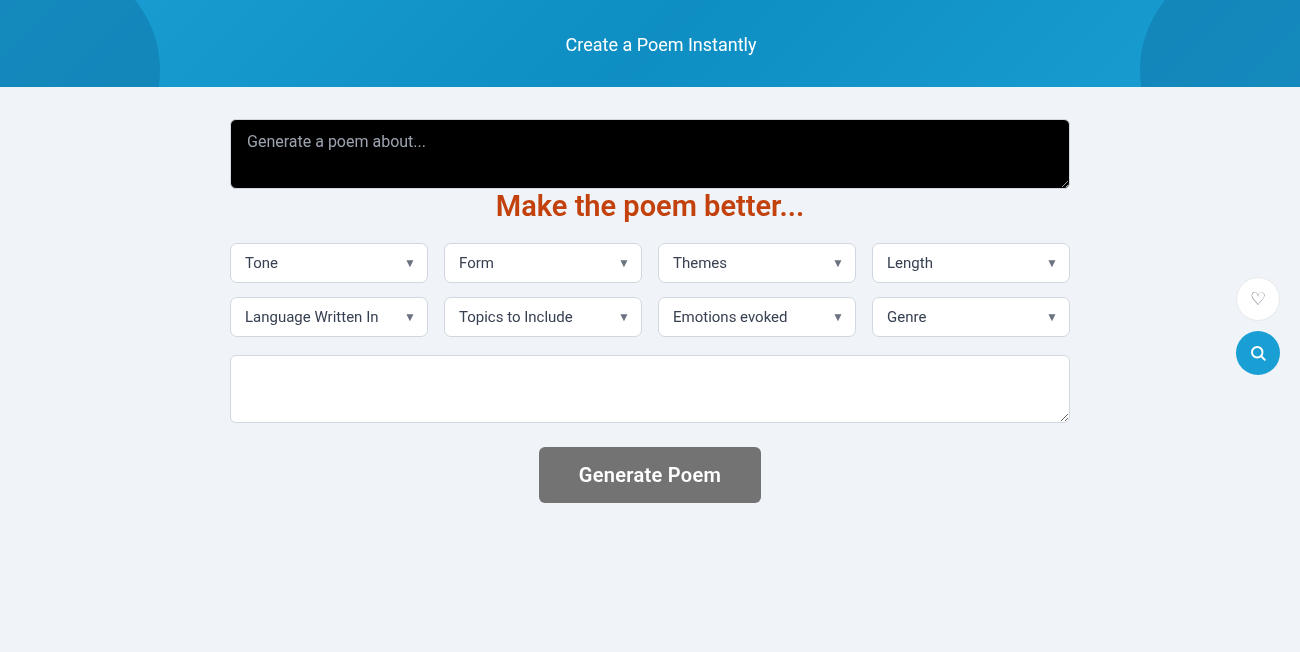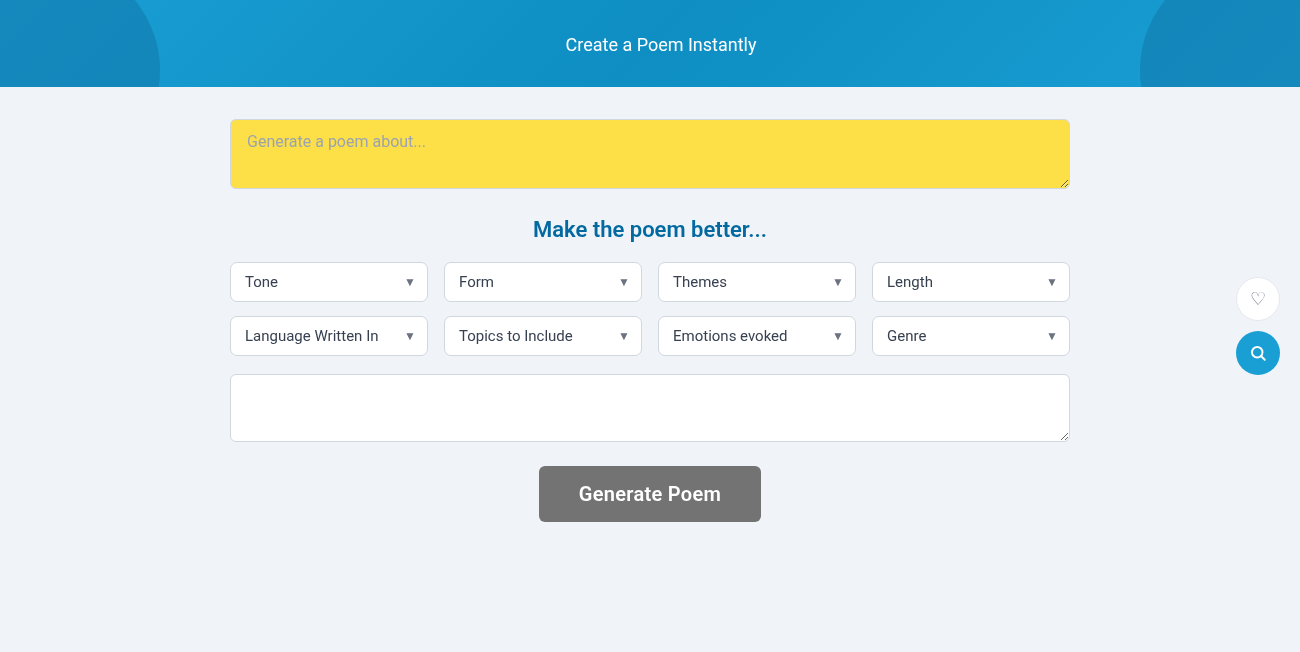--- a/index.html
+++ b/index.html
@@ -80,35 +80,34 @@
     
     .poem-textarea {
       width: 840px;
       height: 70px;
       border: 1px solid #d0d7de;
       border-radius: 6px;
       padding: 12px 16px;
       font-size: 16px;
       color: #6b7280;
       resize: both;
-      background: #fde047;
+      background: #000000;
       outline: none;
       font-family: inherit;
     }
 
     .poem-textarea::placeholder {
       color: #9ca3af;
     }
 
     
     .section-title {
-      font-size: 22px;
+      font-size: 29px;
       font-weight: 600;
-      color: #0369a1;
-      margin-top: 28px;
+      color: #c2410c;
       margin-bottom: 20px;
       text-align: center;
     }
 
     
     .dropdowns-row {
       display: flex;
       gap: 16px;
       width: 840px;
       margin-bottom: 14px;

